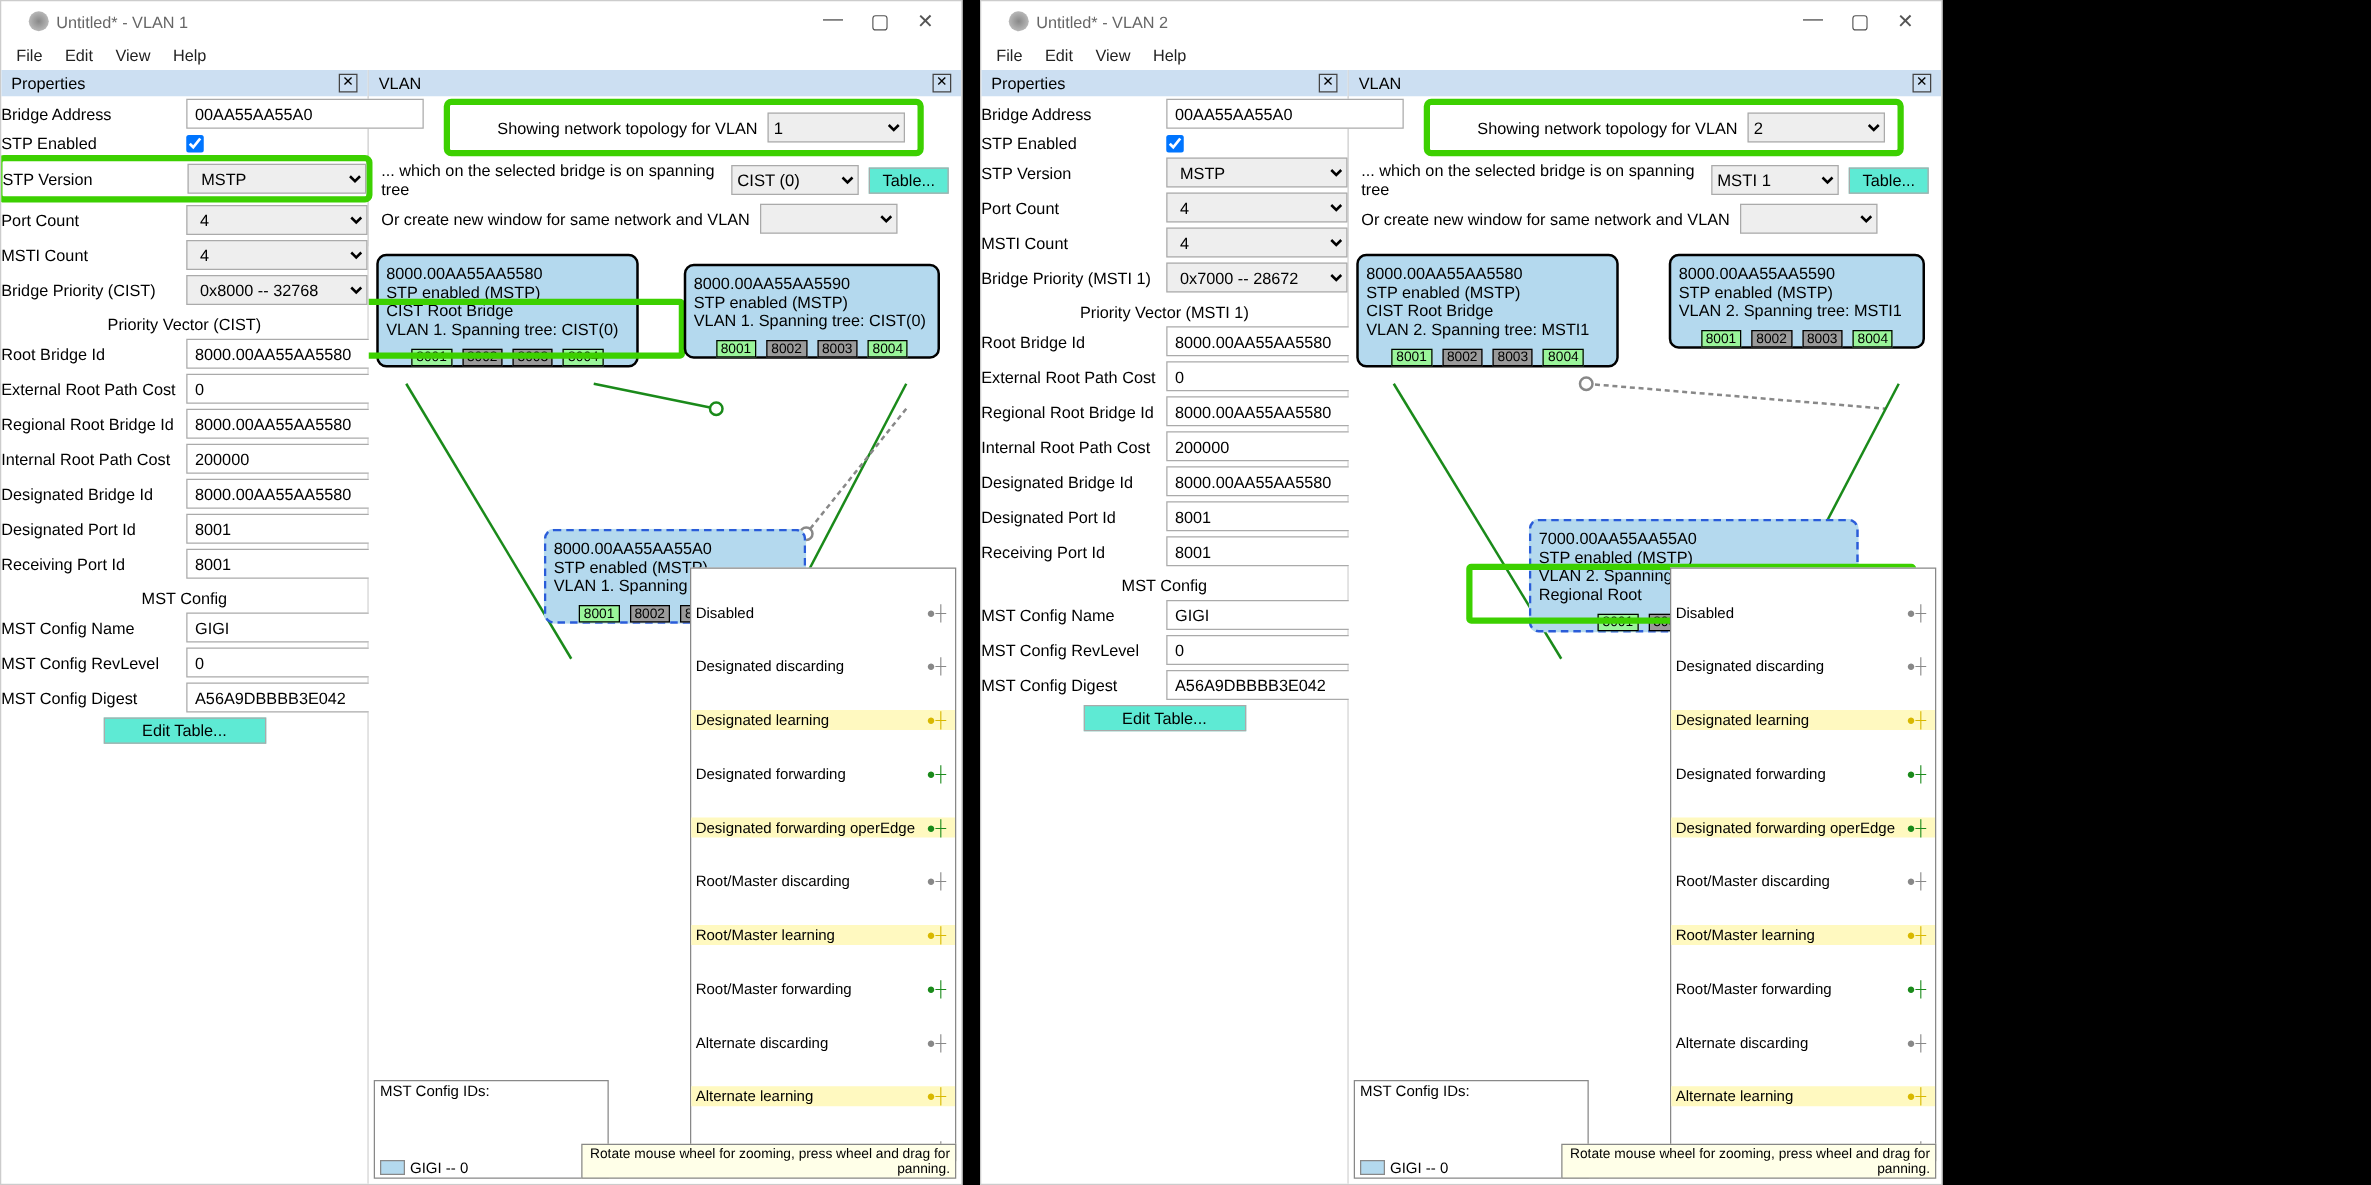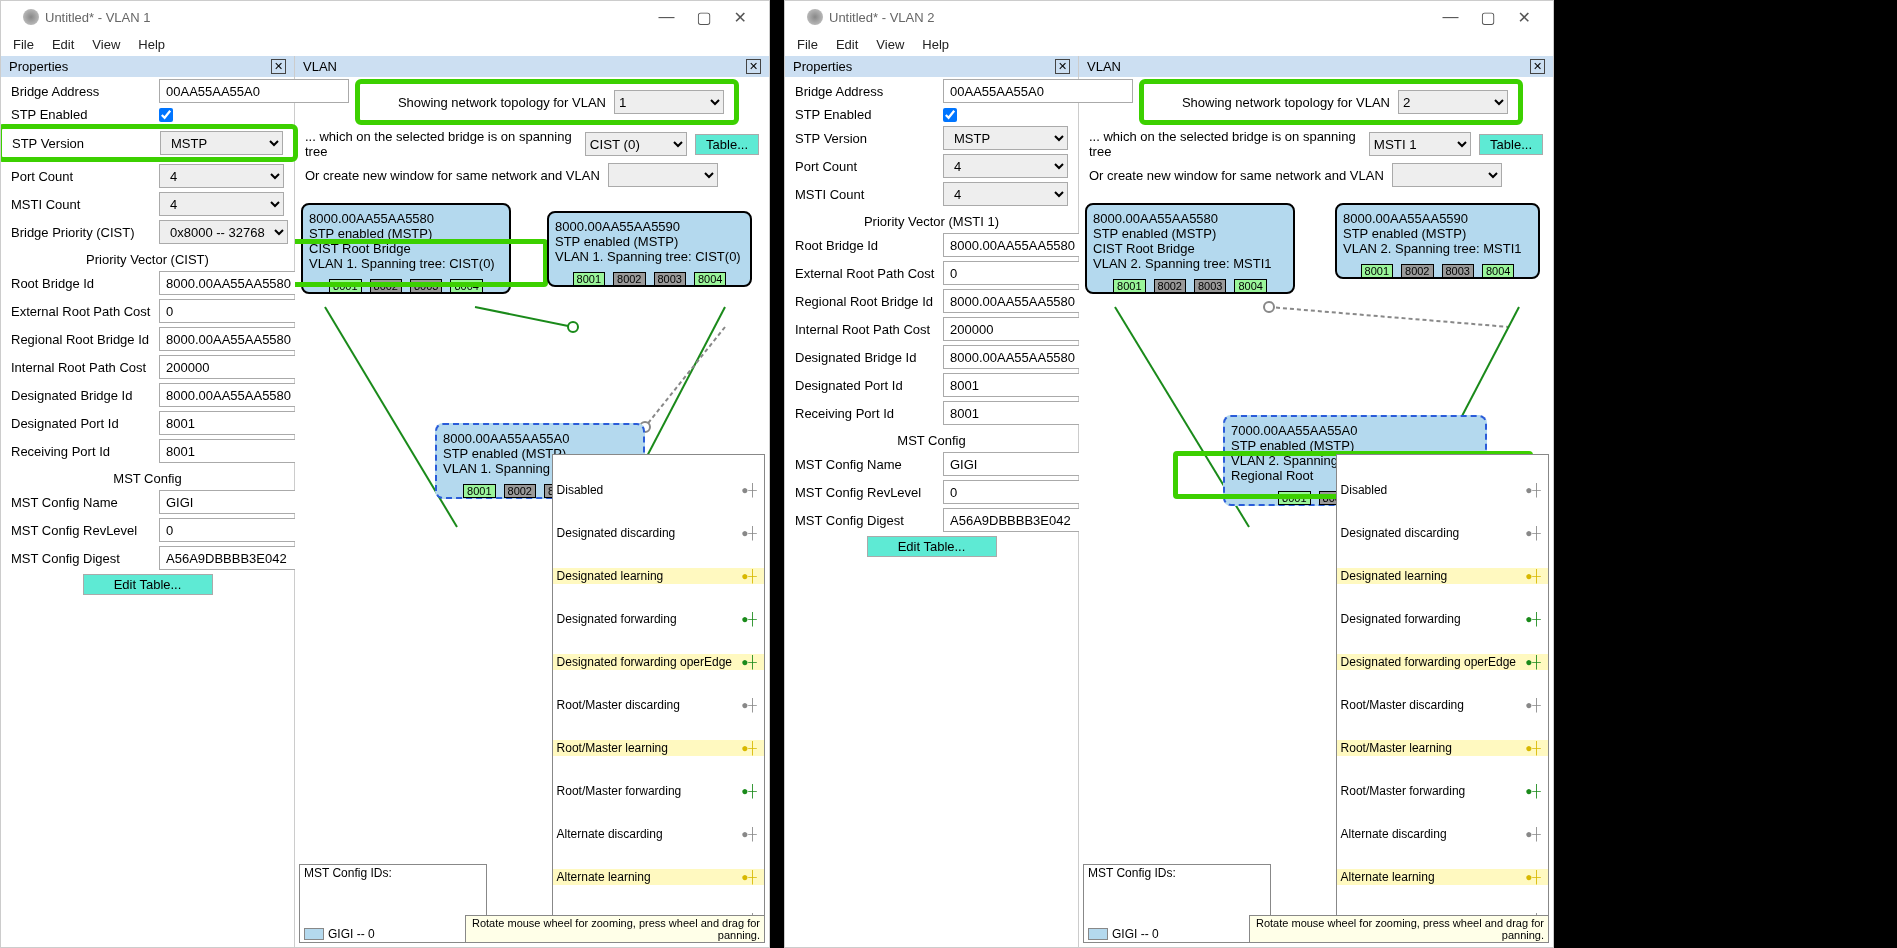--- a/index.html
+++ b/index.html
@@ -9,21 +9,21 @@
   .titlebar .ticon { width: 16px; height: 16px; background: radial-gradient(#888,#ccc); border-radius: 50%; margin-right: 6px; }
   .titlebar .wbtns { margin-left: auto; display: flex; gap: 22px; font-size: 16px; color: #555; }
   .titlebar .wbtns span { cursor: default; }
   .menubar { display: flex; gap: 18px; padding: 4px 12px; font-size: 13px; color: #222; }
   .body { display: flex; flex: 1; overflow: hidden; }
   .panel { display: flex; flex-direction: column; }
   .panel.props { width: 294px; border-right: 1px solid #ccc; }
   .panel.vlan { flex: 1; }
   .panel-title { background: #ccdff2; padding: 3px 8px; font-size: 13px; display: flex; align-items: center; }
   .panel-title .x { margin-left: auto; border: 1px solid #444; width: 15px; height: 15px; font-size: 11px; line-height: 12px; text-align: center; }
-  .row { display: flex; align-items: center; padding: 2px 10px; font-size: 13px; gap: 8px; }
+  .row { display: flex; align-items: center; padding: 2px 0; font-size: 13px; gap: 8px; }
   .row label { flex: 0 0 140px; }
   .row input[type=text], .row select { flex: 1; height: 24px; border: 1px solid #aaa; padding: 0 6px; background: #fff; font-size: 13px; }
   .row select { background: #eee; }
   .row input[type=checkbox] { width: 14px; height: 14px; }
   .section-head { text-align: center; font-size: 13px; padding: 6px 0 2px; }
   .btn { border: 1px solid #aaa; background: #5eead4; padding: 2px 10px; font-size: 13px; }
   .vlan-top { padding: 6px 10px; font-size: 13px; }
   .vlan-top .line { display: flex; align-items: center; gap: 8px; margin: 4px 0; }
   .vlan-top select { height: 24px; border: 1px solid #aaa; width: 110px; background:#eee; }
   .hl-box { border: 5px solid #3cd000; border-radius: 6px; }
@@ -305,20 +305,24 @@
           <select><option>MSTP</option></select>
         </div>
       <div class="row">
           <label>Port Count</label>
           <select><option>4</option></select>
         </div>
       <div class="row">
           <label>MSTI Count</label>
           <select><option>4</option></select>
         </div>
+      <div class="row">
+          <label>Bridge Priority (MSTI 1)</label>
+          <select><option>0x7000 -- 28672</option></select>
+        </div>
       <div class="section-head">Priority Vector (MSTI 1)</div>
       <div class="row">
           <label>Root Bridge Id</label>
           <input type="text" value="8000.00AA55AA5580" style="">
         </div>
       <div class="row">
           <label>External Root Path Cost</label>
           <input type="text" value="0" style="">
         </div>
       <div class="row">

